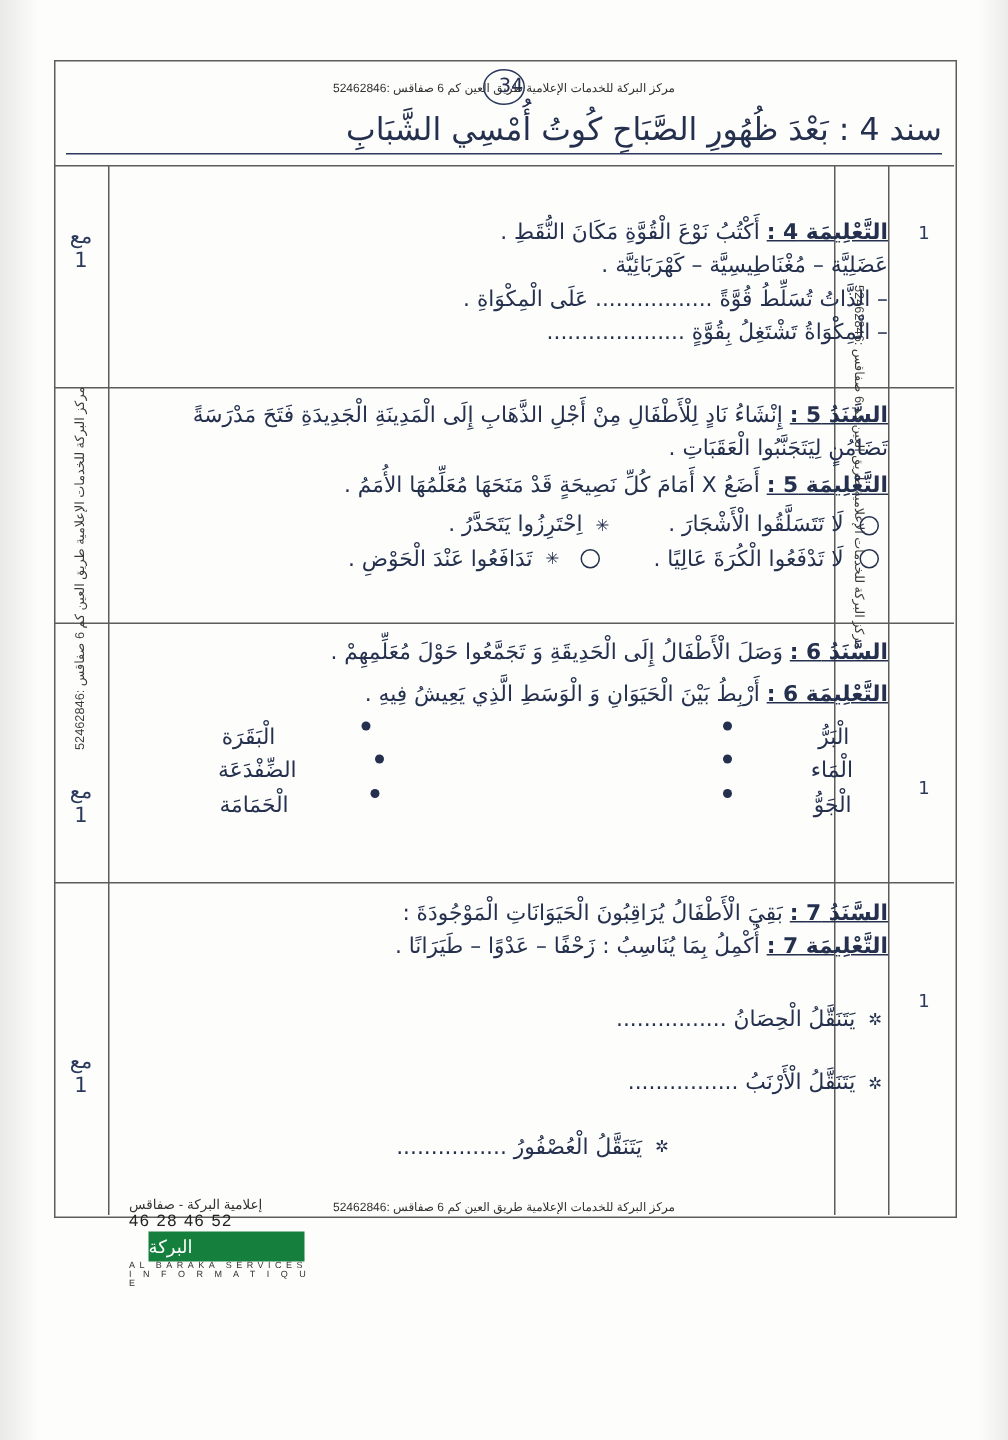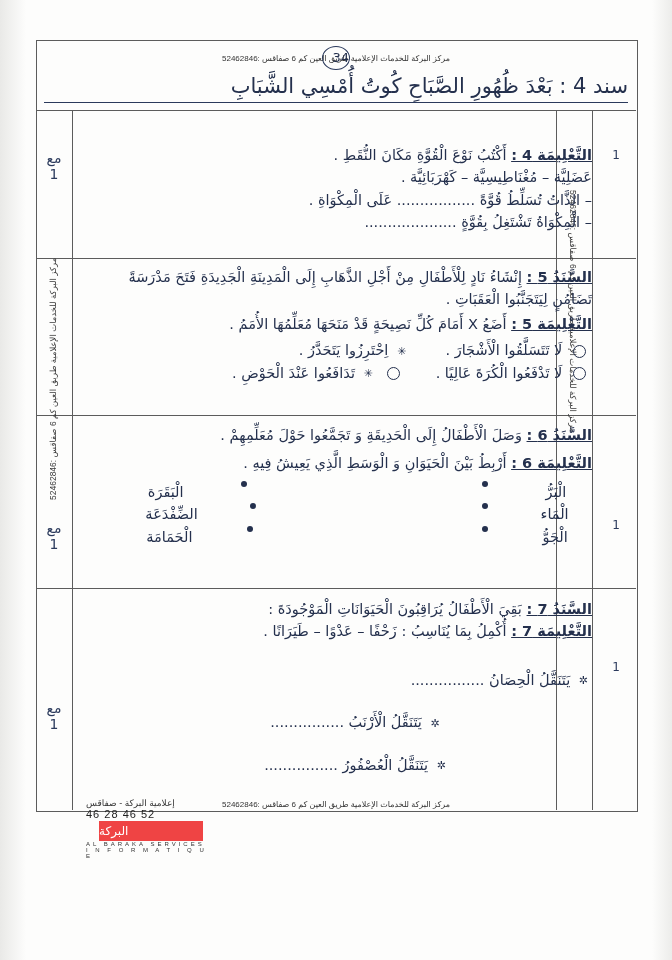--- a/index.html
+++ b/index.html
@@ -129,21 +129,21 @@
     font-size:8px;color:#333;font-family:"Liberation Sans", sans-serif;
   }
   .logo-box{
     position:absolute;left:86px;top:798px;width:130px;height:50px;text-align:left;
     direction:rtl;
   }
   .logo-top{font-size:9px;color:#333;font-family:"Liberation Sans", sans-serif;}
   .logo-phone{font-size:11px;color:#222;letter-spacing:1px;font-family:"Liberation Sans", sans-serif;}
   .logo-mark{
     display:block;margin:1px auto 0;width:104px;height:20px;
-    background:#ef4444;color:#fff;font-size:12px;line-height:20px;
+    background:#15803d;color:#fff;font-size:12px;line-height:20px;
     letter-spacing:2px;
   }
   .logo-sub{font-size:6px;letter-spacing:3px;color:#333;font-family:"Liberation Sans", sans-serif;}
 </style>
 </head>
 <body>
 
 <div id="page">
 
   <div class="print-head">مركز البركة للخدمات الإعلامية طريق العين كم 6 صفاقس :52462846</div>
@@ -244,21 +244,21 @@
       <span>بَقِيَ الْأَطْفَالُ يُرَاقِبُونَ الْحَيَوَانَاتِ الْمَوْجُودَةَ :</span>
     </div>
     <div>
       <span class="lbl">التَّعْلِيمَة 7 :</span>
       <span>أُكْمِلُ بِمَا يُنَاسِبُ : زَحْفًا – عَدْوًا – طَيَرَانًا .</span>
     </div>
     <div style="margin-top:26px;">
       <span class="star">✲</span>
       <span>يَتَنَقَّلُ الْحِصَانُ ................</span>
     </div>
-    <div style="margin-top:20px;text-align:center">
+    <div style="margin-top:20px;text-align:right">
       <span class="star">✲</span>
       <span>يَتَنَقَّلُ الْأَرْنَبُ ................</span>
     </div>
     <div style="margin-top:20px;text-align:center">
       <span class="star">✲</span>
       <span>يَتَنَقَّلُ الْعُصْفُورُ ................</span>
     </div>
   </div>
   <div class="margin-mark" style="top:700px">مع 1</div>
   <div class="num-mark" style="top:660px">1</div>

